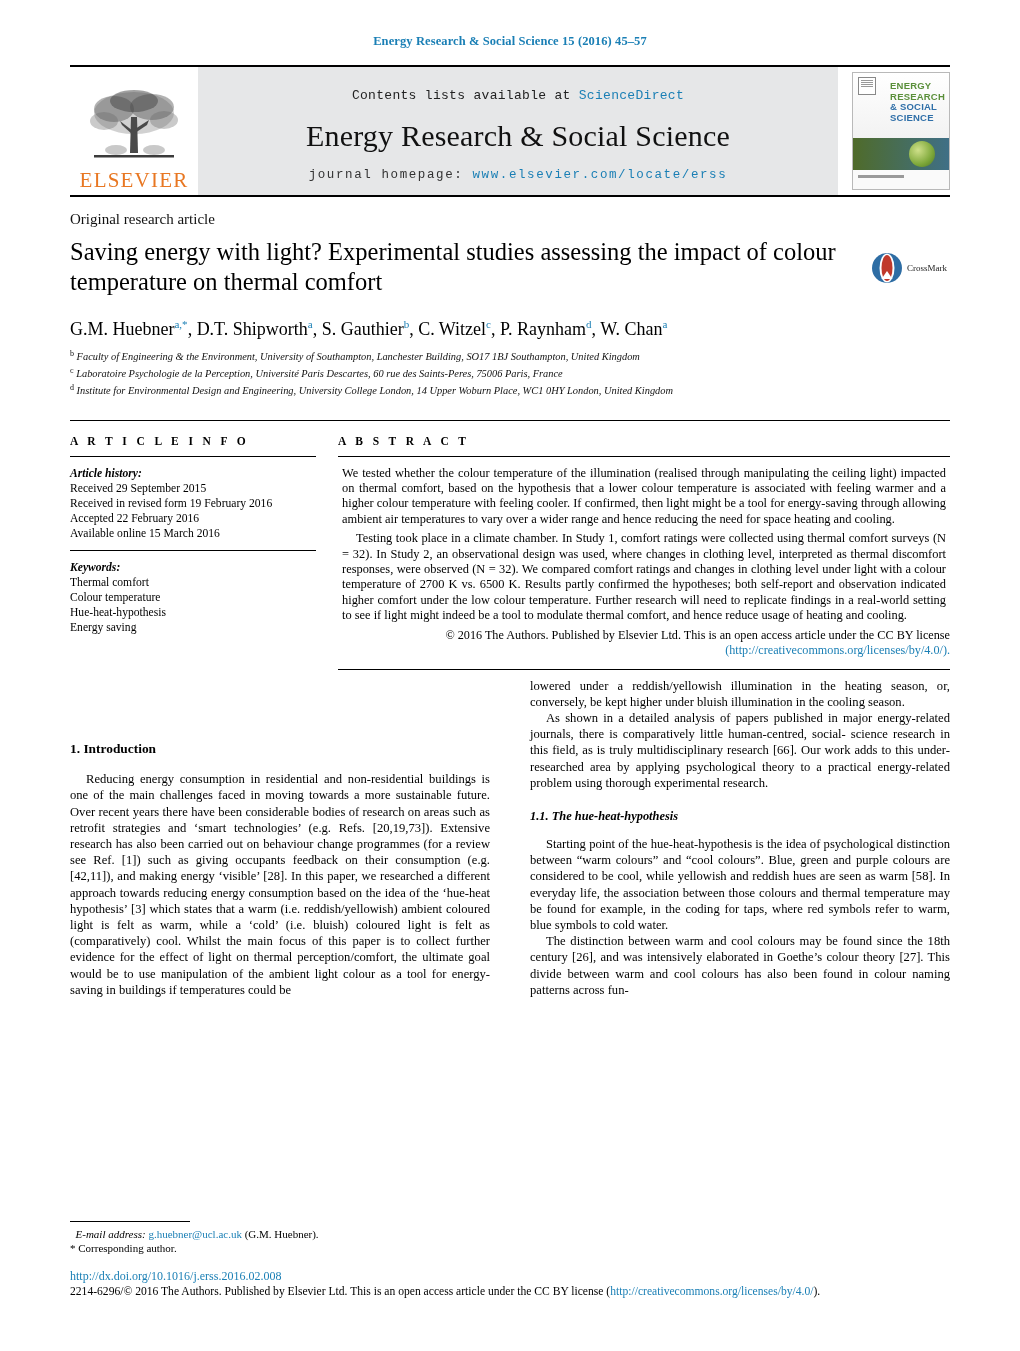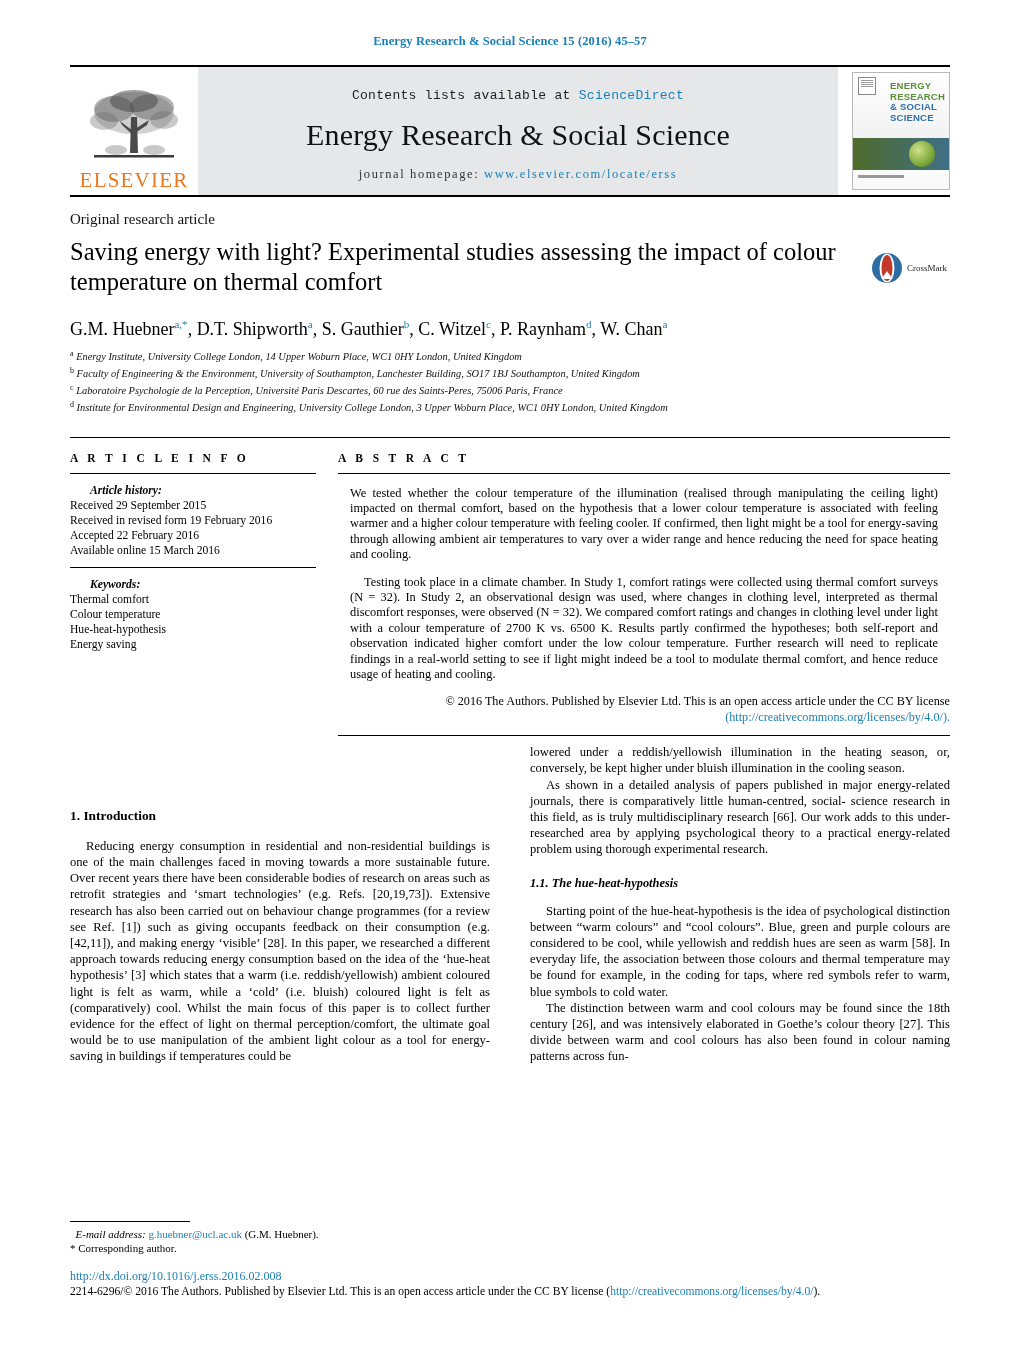--- a/index.html
+++ b/index.html
@@ -83,21 +83,21 @@
     letter-spacing: 0.3px;
     margin-top: 9px;
   }
   .journal-title {
     font-family: "Liberation Serif", serif;
     font-size: 30px;
     color: #111;
     letter-spacing: 0.2px;
   }
   .homepage-line {
-    font-family: Liberation Serif, serif;
+    font-family: Liberation Mono, monospace;
     font-size: 12.5px;
     color: #333;
     letter-spacing: 1.6px;
   }
   .homepage-line .link { letter-spacing: 1.6px; }
 
   
   .cover-thumb {
     flex: 0 0 96px;
     width: 96px;
@@ -244,29 +244,29 @@
   }
   .hr-thin {
     border-top: 1px solid #000;
     margin: 9px 0 9px 0;
   }
   .info-body {
     font-family: "Liberation Serif", serif;
     font-size: 11.6px;
     line-height: 15px;
   }
-  .info-body .it { font-style: italic; font-weight: bold; margin-left: 20px; }
+  .info-body .it { font-style: italic; font-weight: bold; }
   .keywords-block { margin-top: 0; }
   .abstract-body {
     font-family: "Liberation Serif", serif;
     font-size: 12.4px;
     line-height: 15.4px;
     text-align: justify;
   }
-  .abstract-body p { margin: 12px; text-indent: 0; }
+  .abstract-body p { margin: 4px; text-indent: 0; }
   .abstract-body p + p { text-indent: 14px; }
   .copyright {
     text-align: right;
     font-family: "Liberation Serif", serif;
     font-size: 12.2px;
     line-height: 15.4px;
     margin-top: 2px;
   }
   .abstract-rule-bottom {
     border-top: 1.6px solid #000;
@@ -410,24 +410,23 @@
         <ellipse cx="17" cy="17" rx="5.5" ry="13" fill="#c0392b"></ellipse>
         <path d="M11.5 28 L17 20 L22.5 28 Z" fill="#ffffff"></path>
       </svg>
       <span class="crossmark-text">CrossMark</span>
     </div>
   </div>
 
   <div class="authors">G.M. Huebner<sup>a,*</sup>, D.T. Shipworth<sup>a</sup>, S. Gauthier<sup>b</sup>, C. Witzel<sup>c</sup>, P. Raynham<sup>d</sup>, W. Chan<sup>a</sup></div>
 
   <div class="affiliations">
-    <div><sup>a</sup> <span>Energy Institute, University College London, 14 Upper Woburn Place, WC1 0HY London, United Kingdom</span></div>
     <div><sup>b</sup> <span>Faculty of Engineering &amp; the Environment, University of Southampton, Lanchester Building, SO17 1BJ Southampton, United Kingdom</span></div>
     <div><sup>c</sup> <span>Laboratoire Psychologie de la Perception, Université Paris Descartes, 60 rue des Saints-Peres, 75006 Paris, France</span></div>
-    <div><sup>d</sup> <span>Institute for Environmental Design and Engineering, University College London, 3 Upper Woburn Place, WC1 0HY London, United Kingdom</span></div>
+    <div><sup>d</sup> <span>Institute for Environmental Design and Engineering, University College London, 14 Upper Woburn Place, WC1 0HY London, United Kingdom</span></div>
   </div>
 
   <div class="info-rule-top"></div>
 
   <div class="info-abstract">
 
     <div class="col-info">
       <div class="section-caps">A R T I C L E    I N F O</div>
       <div class="hr-thin"></div>
       <div class="info-body">

